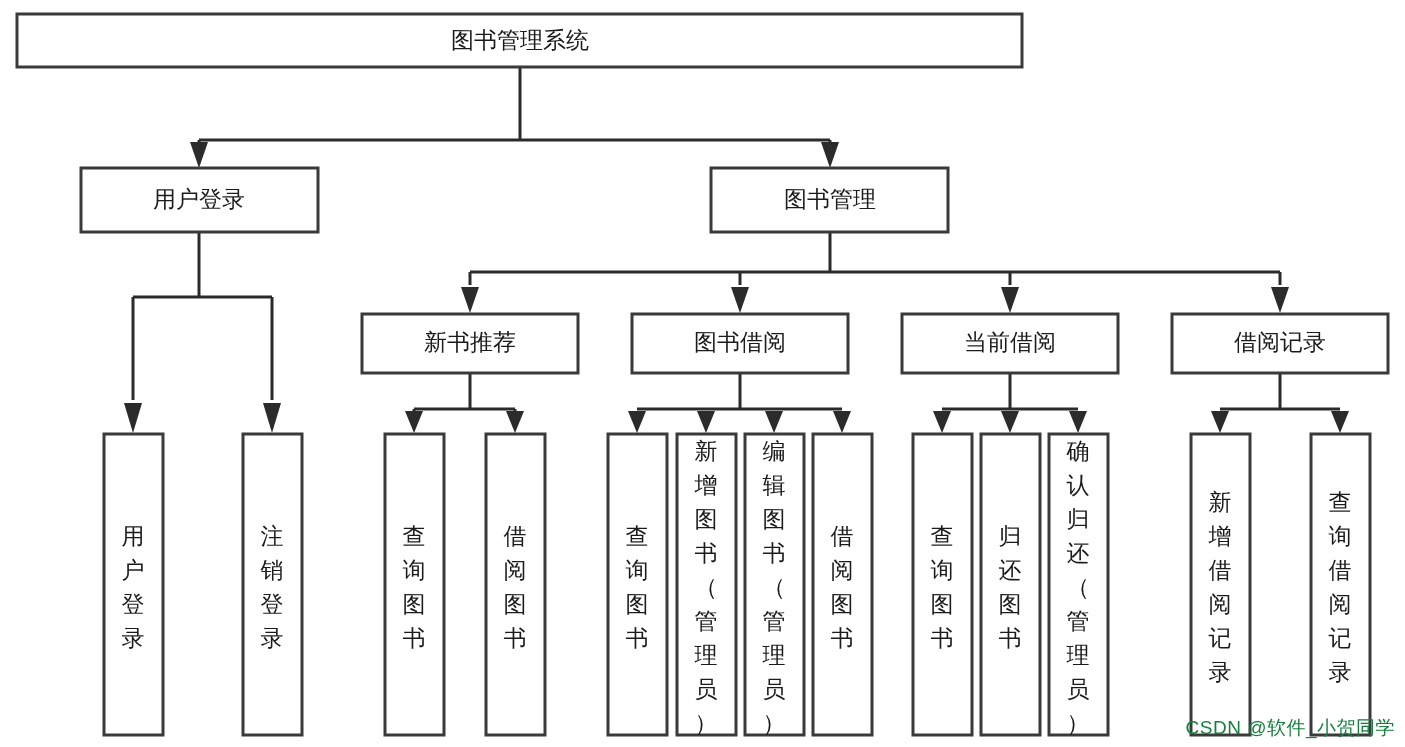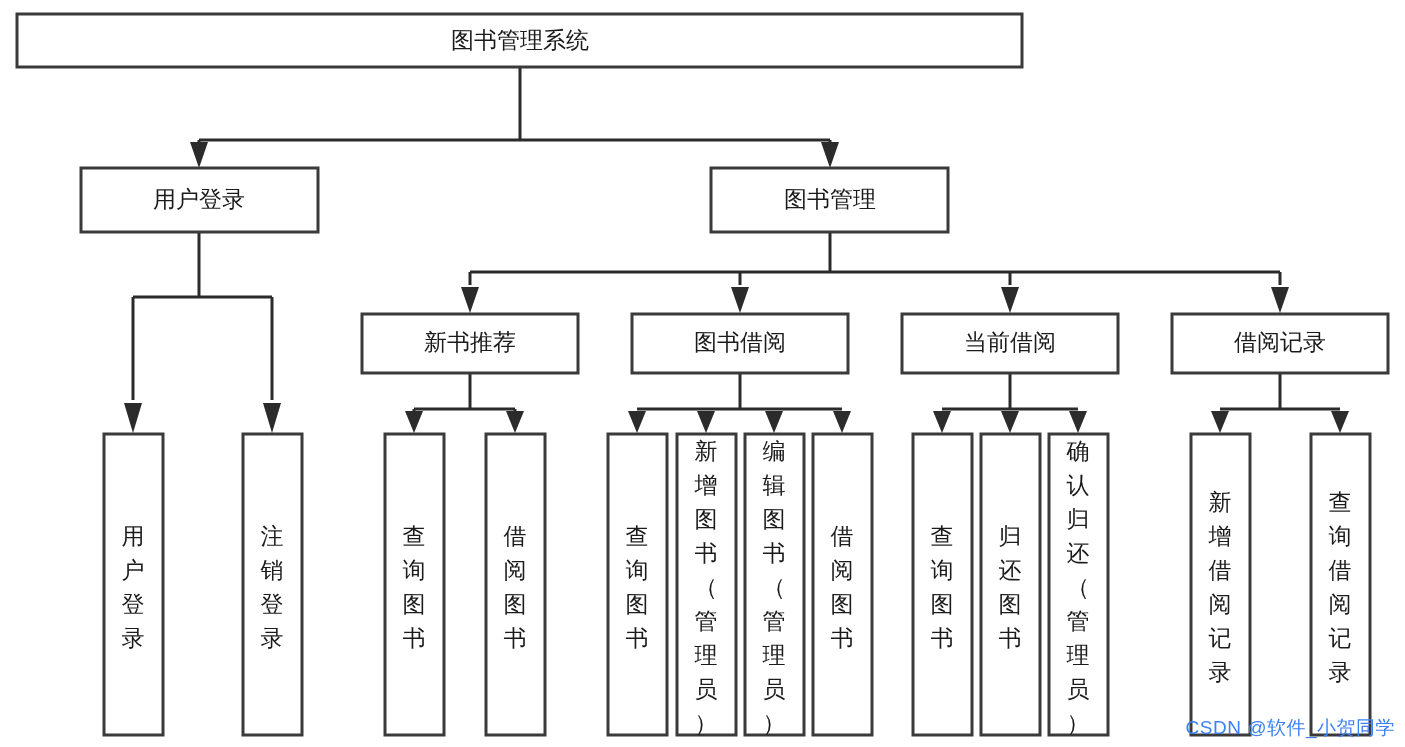--- a/index.html
+++ b/index.html
@@ -53,21 +53,21 @@
   .arrow-head {
     fill: #2b2b2b;
     stroke: none;
   }
   .watermark {
     position: absolute;
     right: 10px;
     bottom: 6px;
     font-family: "Liberation Sans", "DejaVu Sans", sans-serif;
     font-size: 19px;
-    color: #3b82f6;
+    color: #15803d;
     letter-spacing: 0.5px;
     white-space: nowrap;
     user-select: none;
   }
 </style>
 </head>
 <body>
 
 <div id="diagram-root">
   <svg class="diagram" viewBox="0 0 1405 747" xmlns="http://www.w3.org/2000/svg">

